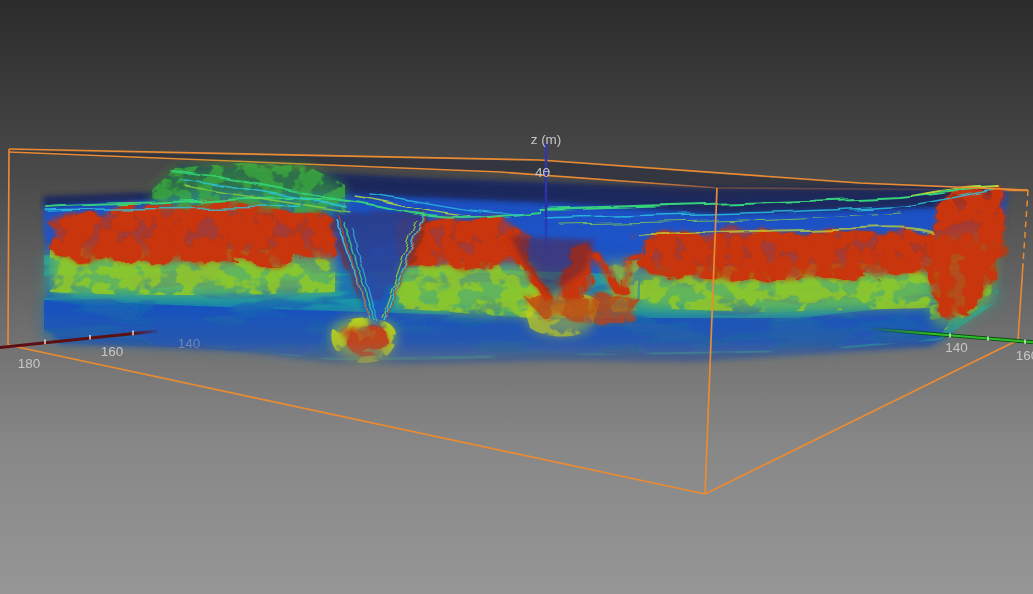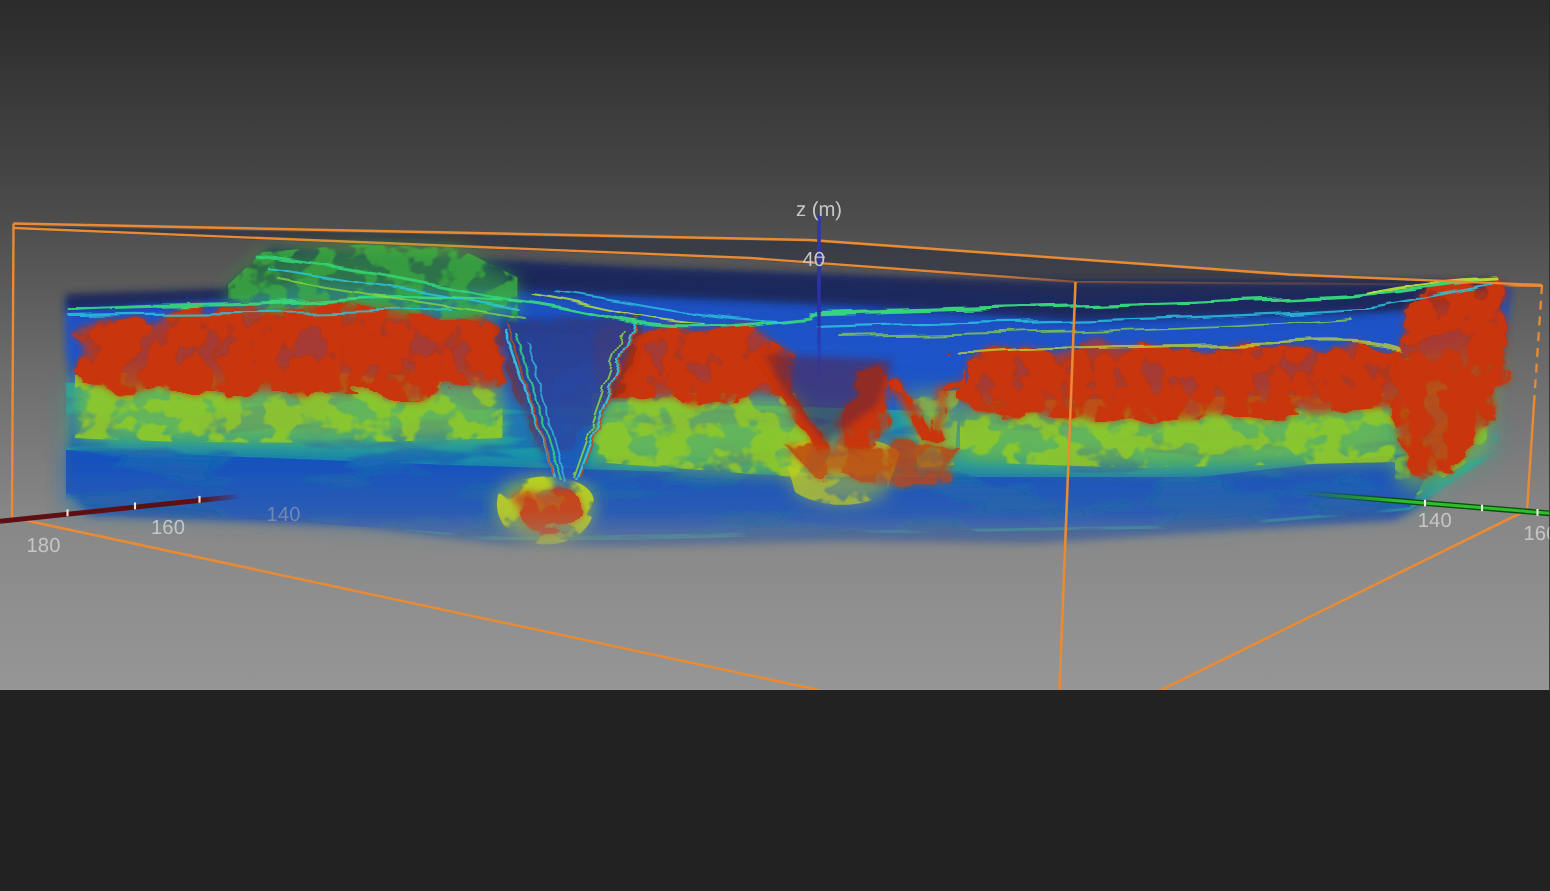--- a/index.html
+++ b/index.html
@@ -1,18 +1,18 @@
 <!DOCTYPE html>
 <html><head>
 <meta charset="utf-8">
 <style>
   html,body{margin:0;padding:0;background:#222;}
   .stage{
     position:relative;
-    width:1033px;height:460px;
+    width:1033px;height:594px;
     overflow:hidden;
     background:linear-gradient(180deg,#2b2b2b 0%,#4a4a4a 30%,#6e6e6e 55%,#878787 75%,#969696 100%);
     font-family:"Liberation Sans", sans-serif;
     text-align:right;
   }
   .stage svg{position:absolute;left:0;top:0;}
   text{
     font-family:"Liberation Sans", sans-serif;
     font-size:13.5px;
     fill:#c6c6c6;

